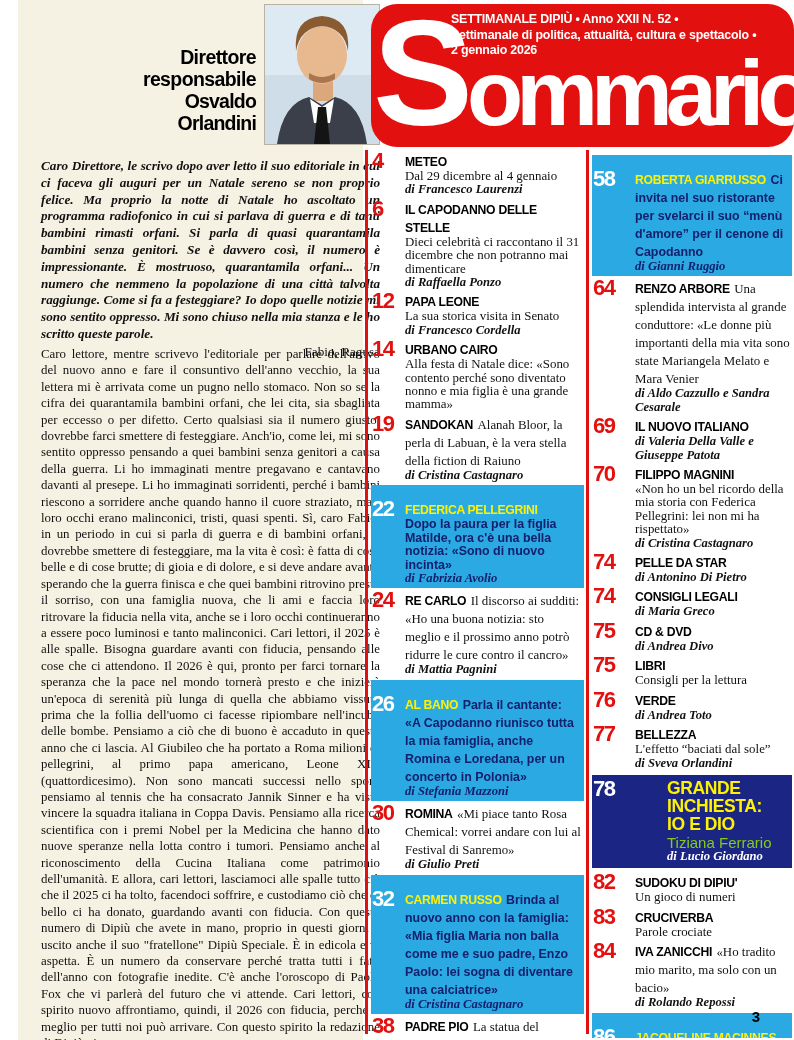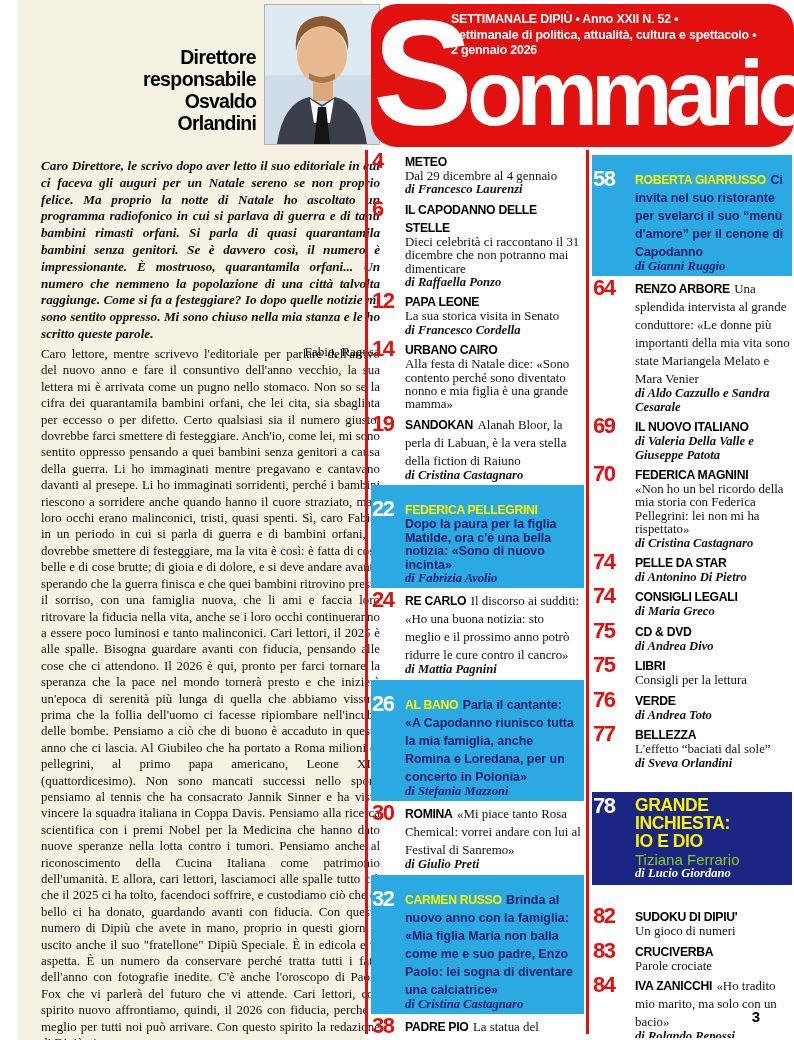--- a/index.html
+++ b/index.html
@@ -39,21 +39,21 @@
   .txt{flex:1;min-width:0;padding-right:2px;}
   .title{font-weight:bold;font-size:12.2px;line-height:13.2px;letter-spacing:-0.3px;color:#000;white-space:pre-line;}
   .desc{font-family:"Liberation Serif",serif;font-size:12.9px;line-height:13.4px;color:var(--inktext);}
   .author{font-family:"Liberation Serif",serif;font-weight:bold;font-style:italic;font-size:12.6px;line-height:13.4px;color:var(--inktext);}
   
   .hl-blue{background:var(--blue);padding:15px 3px 3px 0;margin:3px 0;}
   .hl-blue .num{color:#fff;}
   .hl-blue .title{color:var(--yellow);}
   .hl-blue .desc{font-family:"Liberation Sans",sans-serif;font-weight:bold;font-size:12.4px;color:#13206e;}
   .hl-blue .author{color:#13206e;}
-  .hl-navy{background:var(--navy);padding:5px 3px 5px 0;margin:22px 0;}
+  .hl-navy{background:var(--navy);padding:5px 3px 5px 0;margin:5px 0;gap:32px;}
   .hl-navy .num{color:#fff;}
   .hl-navy .title{color:var(--yellow);font-size:17.5px;line-height:17.5px;letter-spacing:-0.4px;}
   .hl-navy .subtitle{color:#84cc16;font-weight:normal;font-size:15px;line-height:14px;margin-top:2px;}
   .hl-navy .author{color:#fff;}
   .footer-page{position:absolute;right:34px;top:1008px;font-weight:bold;font-size:15px;color:#000;}
 </style>
 </head>
 <body style="--red: #e2100f; --blue: #2ba9e2; --navy: #1b2583; --yellow: #fff200; --cream: #f6f2e3;">
 
 <div class="cream-panel">
@@ -199,21 +199,21 @@
     <div class="entry">
       <div class="num">69</div>
       <div class="txt">
         <div><span class="title">IL NUOVO ITALIANO</span></div>
         <div class="author">di Valeria Della Valle e Giuseppe Patota</div>
       </div>
     </div>
     <div class="entry">
       <div class="num">70</div>
       <div class="txt">
-        <div><span class="title">FEDERICA MAGNINI</span></div>
+        <div><span class="title">FILIPPO MAGNINI</span></div>
         <div class="desc">«Non ho un bel ricordo della mia storia con Federica Pellegrini: lei non mi ha rispettato»</div>
         <div class="author">di Cristina Castagnaro</div>
       </div>
     </div>
     <div class="entry">
       <div class="num">74</div>
       <div class="txt">
         <div><span class="title">PELLE DA STAR</span></div>
         <div class="author">di Antonino Di Pietro</div>
       </div>

